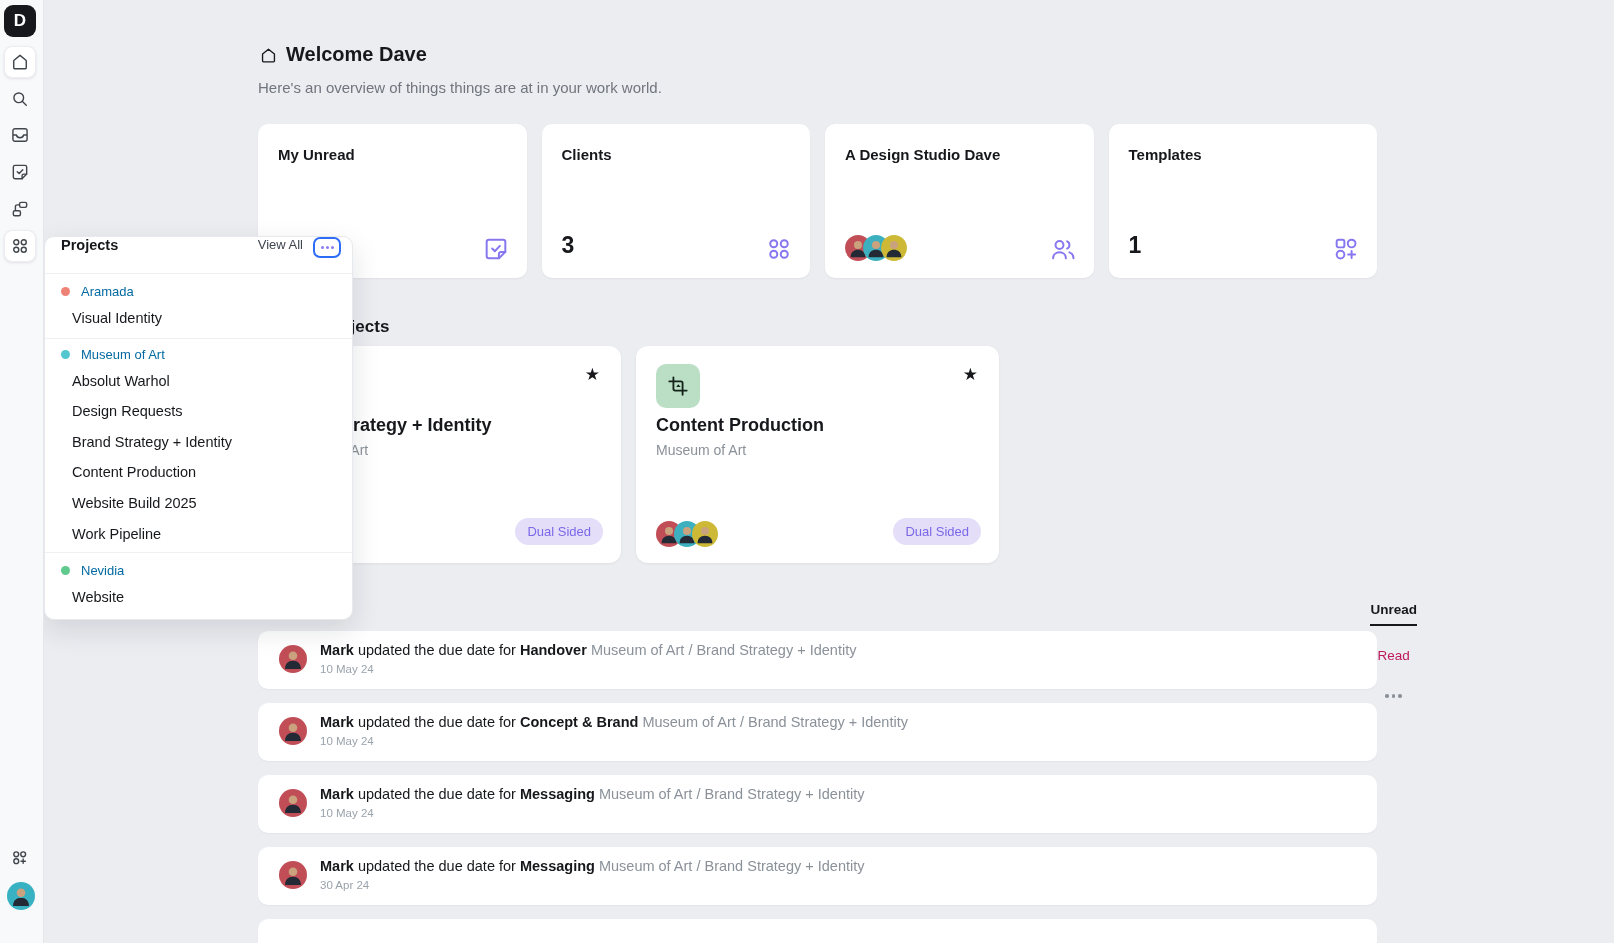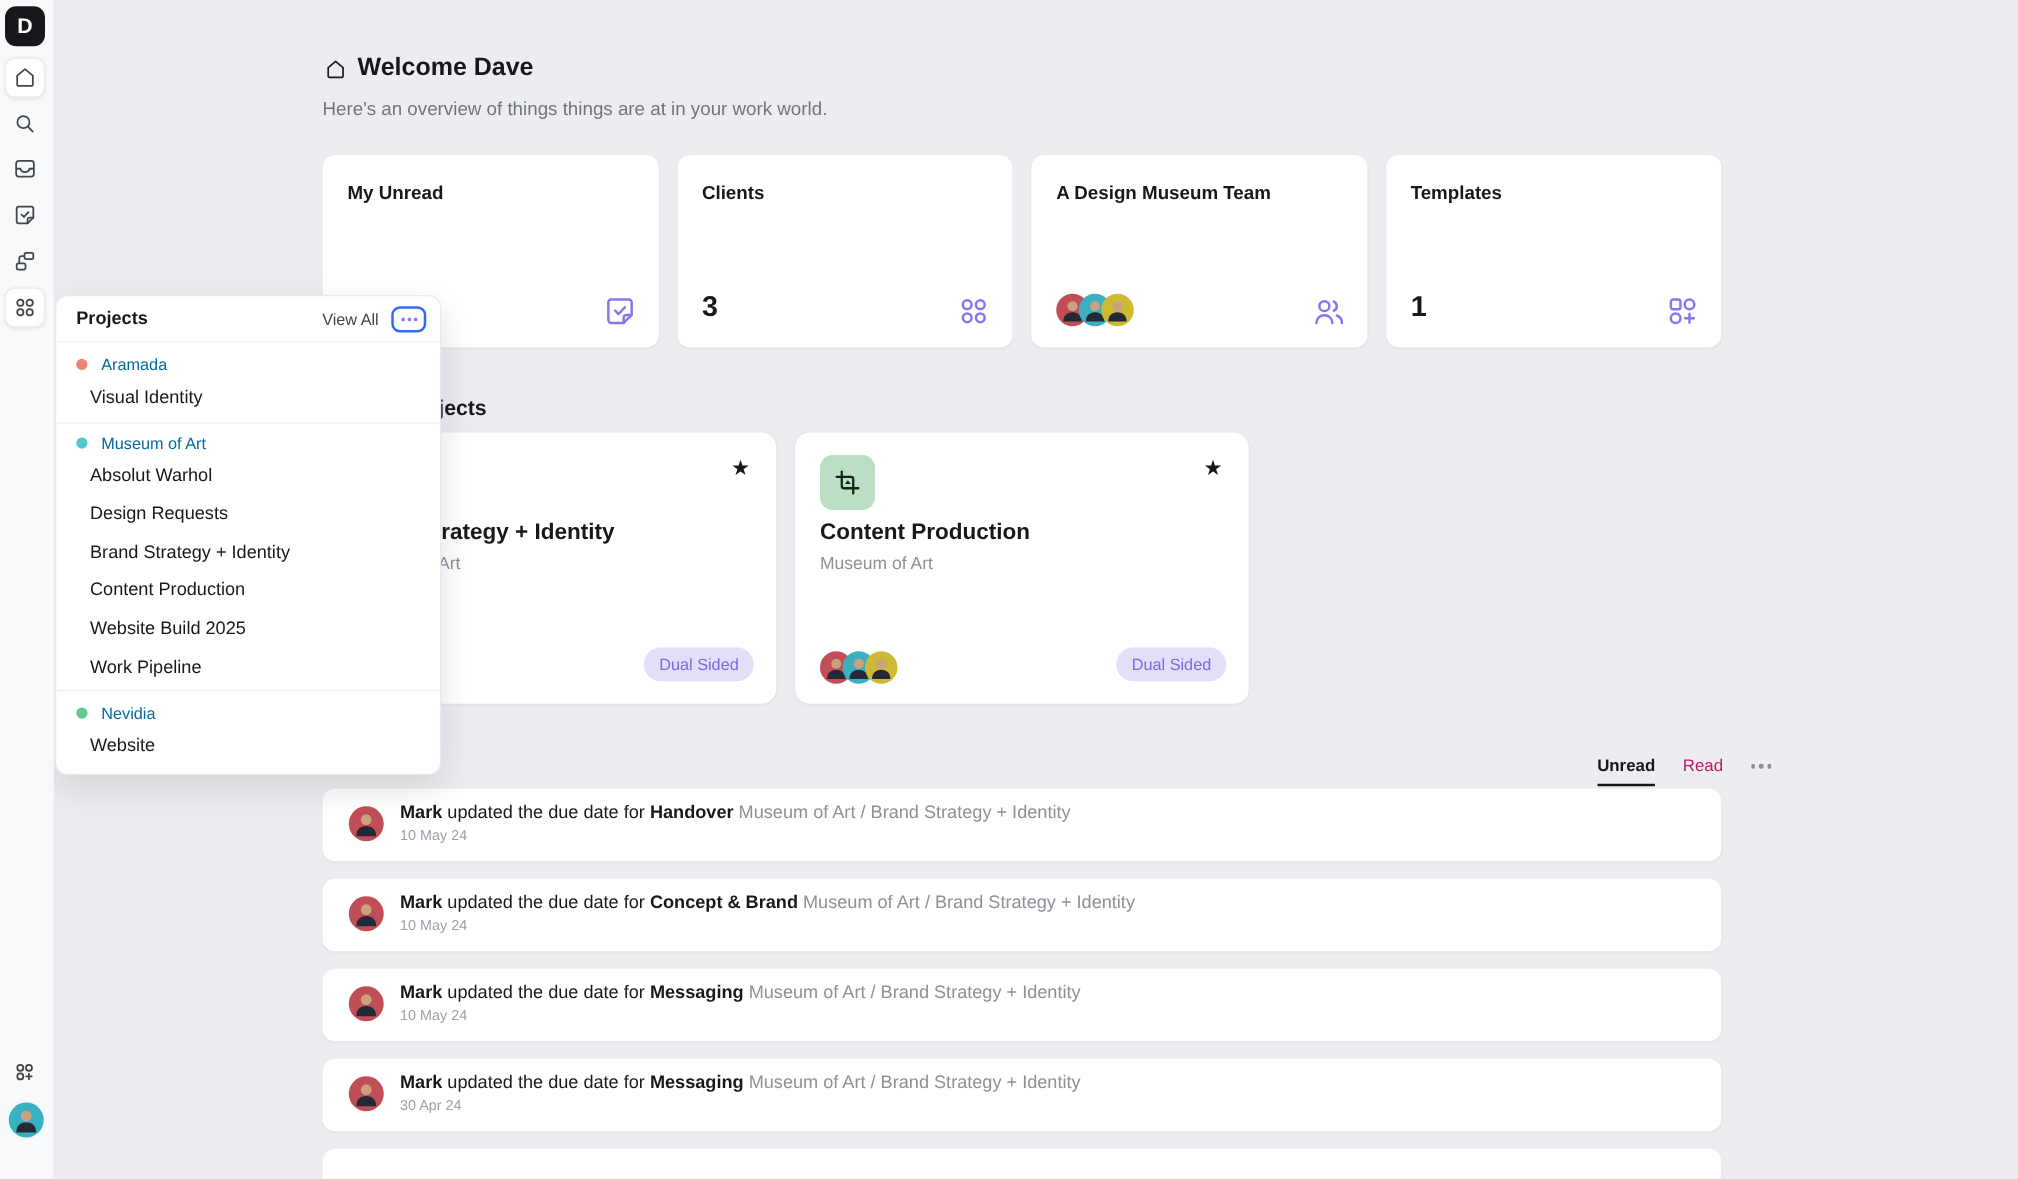--- a/index.html
+++ b/index.html
@@ -41,34 +41,34 @@
   .tile svg { width:22px; height:22px; }
   .star { position:absolute; right:21px; top:18px; font-size:17px; color:#17181c; cursor:pointer; }
   .star::before { content:"★"; }
   .ptitle { position:absolute; left:20px; top:69px; font-size:18px; font-weight:700; }
   .psub { position:absolute; left:20px; top:96px; font-size:14px; color:#8a9199; }
   .pavs { position:absolute; left:20px; bottom:16px; display:flex; }
   .pbadge { position:absolute; right:18px; bottom:18px; background:#e4def9; color:#7b68e8; font-size:13px; padding:6px 12px; border-radius:14px; }
 
   
   .popover { position:absolute; left:44px; top:236px; width:309px; height:384px; background:#fff; border:1px solid #e7e9ec; border-radius:10px; box-shadow:0 10px 28px rgba(16,24,40,.12); z-index:50; }
-  .pp-head { position:absolute; left:0; top:0; right:0; height:36px; display:flex; align-items:center; padding:0 11px 0 16px; }
+  .pp-head { position:absolute; left:0; top:0; right:0; height:36px; display:flex; align-items:flex-start; padding:0 11px 0 16px; }
   .pp-title { font-size:14.5px; font-weight:700; flex:1; }
   .pp-viewall { font-size:13px; color:#3f4550; margin-right:10px; cursor:pointer; }
   .pp-more { width:28px; height:21px; border:2px solid #2e6bf6; border-radius:7px; background:#fff; display:flex; align-items:center; justify-content:center; gap:2px; cursor:pointer; }
   .pp-more i { width:3px; height:3px; border-radius:50%; background:#8a7df0; }
   .pp-div { position:absolute; left:0; right:0; height:1px; background:#eef0f2; }
   .pp-row { position:absolute; left:0; right:0; height:24px; display:flex; align-items:center; padding:0 16px; cursor:pointer; }
   .pp-client { gap:11px; font-size:13px; color:#0369a1; cursor:default; }
   .pp-dot { width:9px; height:9px; border-radius:50%; }
   .dot-aramada { background:#ef8277; } .dot-museum { background:#54c6cf; } .dot-nevidia { background:#5fc98e; }
   .pp-item { padding-left:27px; font-size:14.5px; color:#17181c;text-align:right; }
 
   
-  .tabs { position:absolute; top:602px; right:197px; height:30px; display:flex; align-items:center; gap:22px; }
+  .tabs { position:absolute; top:602px; right:197px; height:30px; display:flex; align-items:center; gap:22px;flex-direction:column; }
   .tab { font-size:13.5px; color:#be185d; padding-bottom:9px; cursor:pointer; }
   .tab.active { color:#17181c; font-weight:600; border-bottom:2px solid #17181c; padding-bottom:7px; }
   .tab-more { display:flex; gap:3px; margin-bottom:8px; cursor:pointer; }
   .tab-more i { width:3.5px; height:3.5px; border-radius:50%; background:#8a9199; }
 
   .nlist { position:absolute; left:258px; top:631px; width:1119px; }
   .nrow { height:58px; background:#fff; border-radius:10px; margin-bottom:14px; position:relative; box-shadow:0 1px 2px rgba(16,24,40,.04); cursor:pointer; }
   .n-av { position:absolute; left:21px; top:14px; width:28px; height:28px; border-radius:50%; overflow:hidden; background:#c14e57; }
   .nline { position:absolute; left:62px; top:11px; font-size:14.5px; white-space:nowrap; }
   .nline b { font-weight:700; }
@@ -196,21 +196,21 @@
       </svg>
   </div>
   <div class="scard">
     <div class="t">Clients</div>
     <div class="v">3</div>
     <svg class="ic" viewBox="0 0 24 24">
         <use href="#i-grid"></use>
       </svg>
   </div>
   <div class="scard">
-    <div class="t">A Design Museum Team</div>
+    <div class="t">A Design Studio Dave</div>
     <div class="avs">
       <div class="av av-red">
           <svg viewBox="0 0 24 24">
             <use href="#i-person-photo"></use>
           </svg>
         </div>
       <div class="av av-teal">
           <svg viewBox="0 0 24 24">
             <use href="#i-person-photo"></use>
           </svg>

